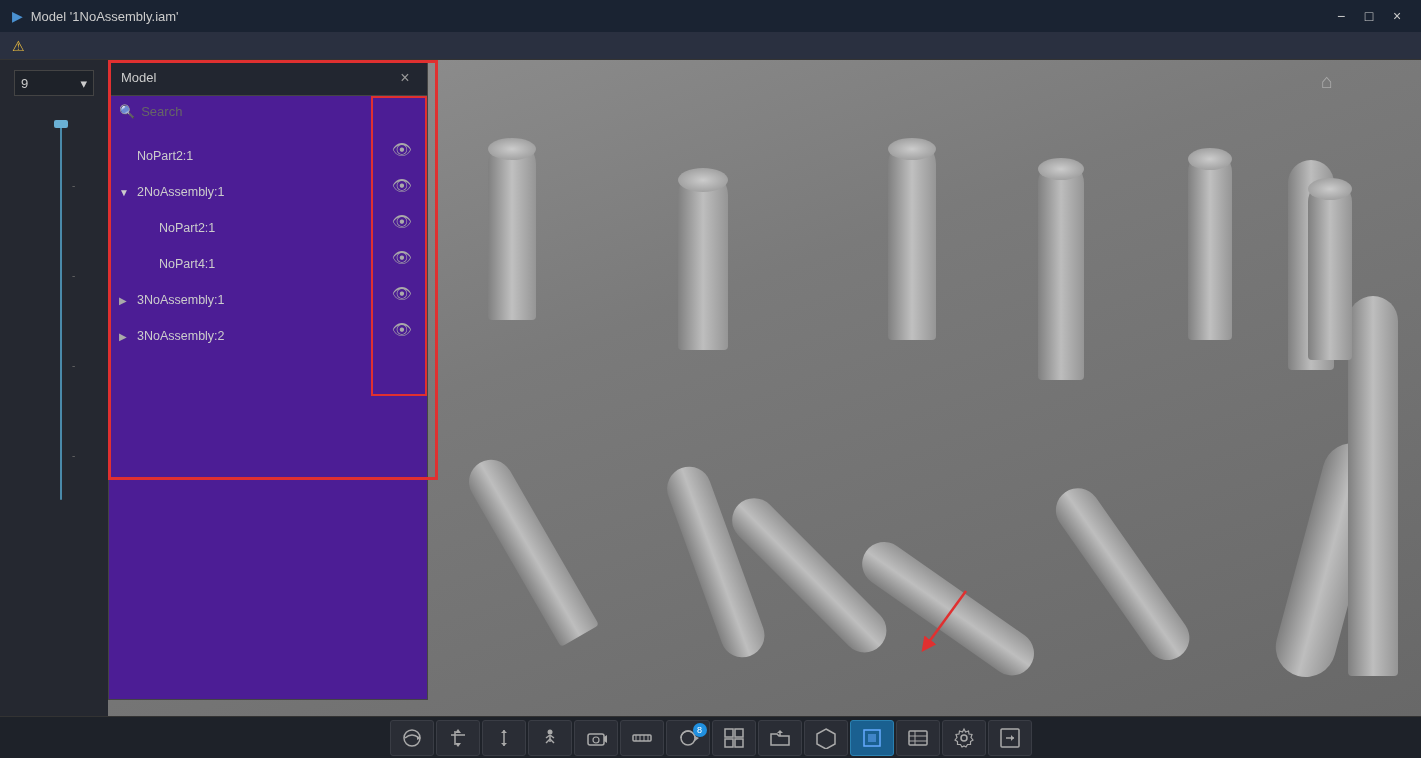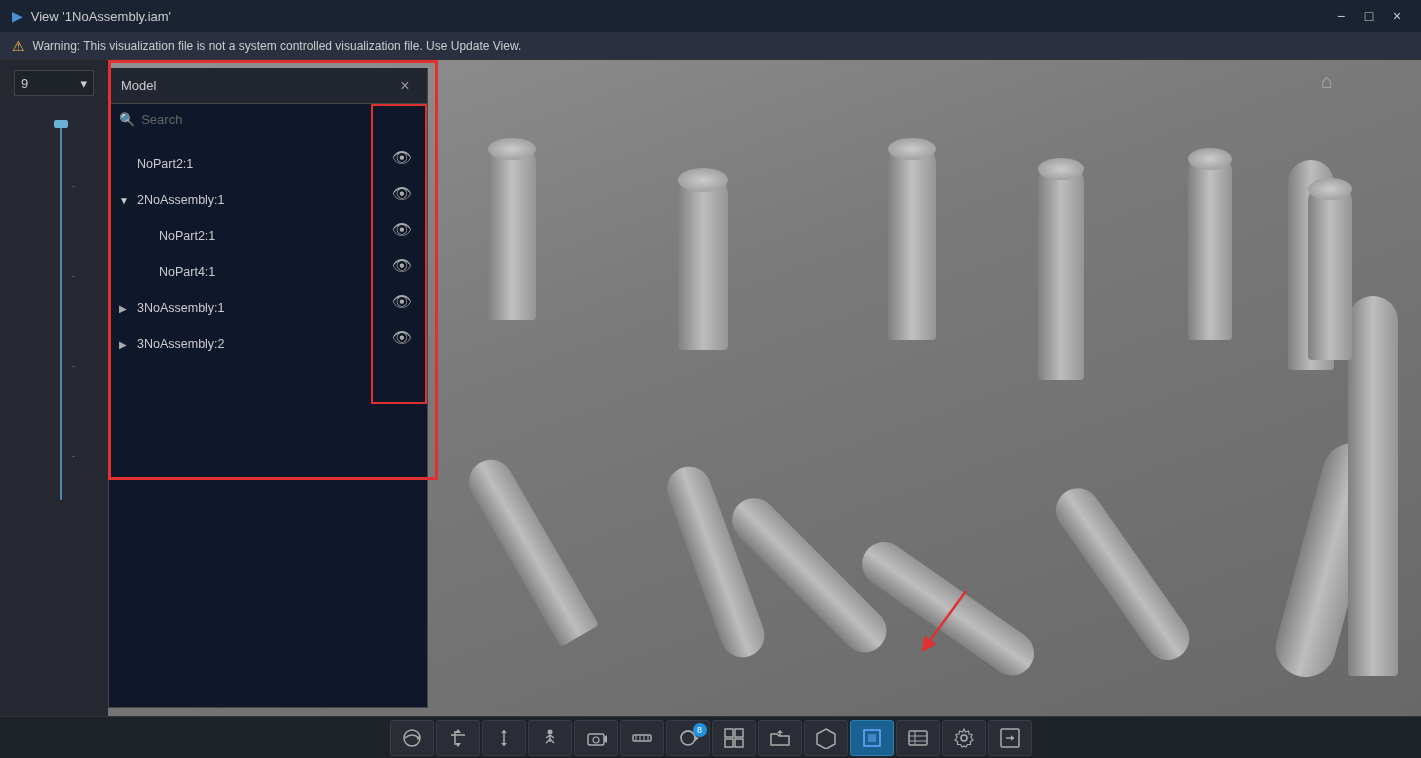--- a/index.html
+++ b/index.html
@@ -90,24 +90,24 @@
       align-items: center;
       justify-content: space-between;
       cursor: pointer;
       margin-bottom: 8px;
     }
 
     
     .model-panel {
       position: absolute;
       left: 108px;
-      top: 8px;
+      top: 0;
       width: 320px;
       height: 640px;
-      background: #0f172a;
+      background: #4c1d95;
       border: 1px solid #444;
       border-top: none;
       z-index: 10;
     }
     .model-panel-header {
       height: 36px;
       background: #222630;
       display: flex;
       align-items: center;
       justify-content: space-between;
@@ -278,32 +278,31 @@
       align-items: center;
       justify-content: center;
     }
   </style>
 </head>
 <body>
 
 <div class="titlebar">
   <div class="titlebar-left">
     <span style="color:#4a90d0;font-size:14px;">▶</span>
-    <span>View '1NoAssembly.iam'</span>
+    <span>Model '1NoAssembly.iam'</span>
   </div>
   <div class="titlebar-controls">
     <div class="titlebar-btn">−</div>
     <div class="titlebar-btn">□</div>
     <div class="titlebar-btn">×</div>
   </div>
 </div>
 
 <div class="warning-bar">
   <span class="warning-icon">⚠</span>
-  <span>Warning: This visualization file is not a system controlled visualization file. Use Update View.</span>
 </div>
 
 <div class="main-area">
 
   <div class="left-sidebar">
     <div style="display:flex;align-items:center;gap:2px;margin:6px 0;">
       <div class="number-dropdown">
         <span>9</span>
         <span>▾</span>
       </div>

